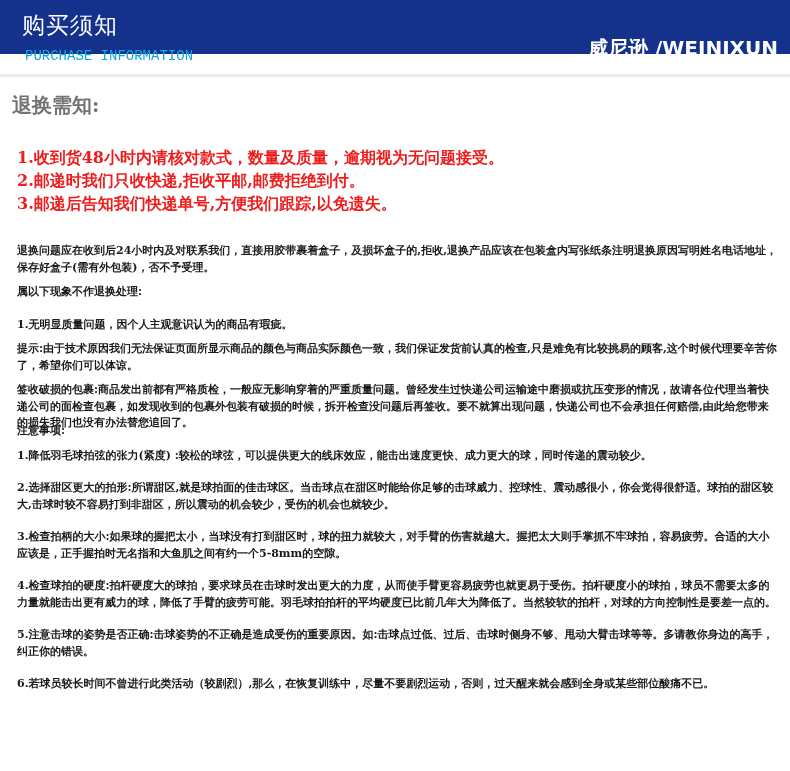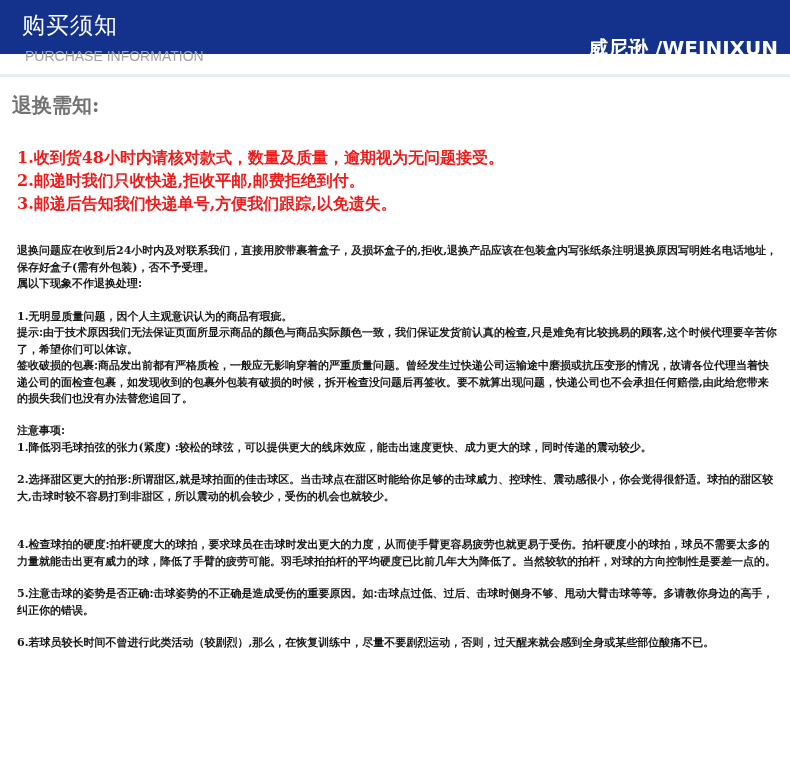--- a/index.html
+++ b/index.html
@@ -10,22 +10,22 @@
       position: absolute; left: 0; top: 0; width: 790px; height: 54px;
       background: #14328c;
     }
     .header-title {
       position: absolute; left: 22px; top: 10px;
       font-family: "DejaVu Sans", "Liberation Sans", sans-serif;
       font-size: 23px; color: #ffffff; letter-spacing: 1px; line-height: 30px;
     }
     .header-subtitle {
       position: absolute; left: 25px; top: 47px;
-      font-family: Liberation Sans, sans-serif;
-      font-size: 14px; color: #a3a3a3; line-height: 18px;
+      font-family: Liberation Mono, monospace;
+      font-size: 14px; color: #0ea5e9; line-height: 18px;
     }
     .header-brand {
       position: absolute; right: 12px; top: 38px;
       font-family: "DejaVu Sans", "Liberation Sans", sans-serif;
       font-size: 20px; font-weight: bold; color: #ffffff; line-height: 20px;
     }
     .header-underline {
       position: absolute; left: 0; top: 74px; width: 790px; height: 3px; background: #e8ecf3;
     }
 
@@ -35,21 +35,21 @@
     }
     .red-list { position: absolute; left: 17px; top: 146px; }
     .red-item {
       font-size: 16px; font-weight: bold; color: #ee1c1c; line-height: 23px; white-space: nowrap;
     }
 
     .block { position: absolute; left: 17px; width: 760px; }
     .para {
       font-size: 11px; font-weight: bold; color: #1a1a1a; line-height: 16.5px;
     }
-    .para + .para { margin-top: 0; }
+    .para + .para { margin-top: 8px; }
     .gap { height: 16px; }
   </style>
 </head>
 <body>
 
 <div class="header">
   <div class="header-title">购买须知</div>
   <div class="header-subtitle">PURCHASE INFORMATION</div>
   <div class="header-brand">威尼逊 /WEINIXUN</div>
 </div>
@@ -70,19 +70,20 @@
   <div class="para">提示:由于技术原因我们无法保证页面所显示商品的颜色与商品实际颜色一致，我们保证发货前认真的检查,只是难免有比较挑易的顾客,这个时候代理要辛苦你了，希望你们可以体谅。</div>
   <div class="para">签收破损的包裹:商品发出前都有严格质检，一般应无影响穿着的严重质量问题。曾经发生过快递公司运输途中磨损或抗压变形的情况，故请各位代理当着快递公司的面检查包裹，如发现收到的包裹外包装有破损的时候，拆开检查没问题后再签收。要不就算出现问题，快递公司也不会承担任何赔偿,由此给您带来的损失我们也没有办法替您追回了。</div>
 </div>
 
 <div class="block" style="top:423px;">
   <div class="para">注意事项:</div>
   <div class="para">1.降低羽毛球拍弦的张力(紧度) :较松的球弦，可以提供更大的线床效应，能击出速度更快、成力更大的球，同时传递的震动较少。</div>
   <div class="gap"></div>
   <div class="para">2.选择甜区更大的拍形:所谓甜区,就是球拍面的佳击球区。当击球点在甜区时能给你足够的击球威力、控球性、震动感很小，你会觉得很舒适。球拍的甜区较大,击球时较不容易打到非甜区，所以震动的机会较少，受伤的机会也就较少。</div>
   <div class="gap"></div>
+  <div class="para">3.检查拍柄的大小:如果球的握把太小，当球没有打到甜区时，球的扭力就较大，对手臂的伤害就越大。握把太大则手掌抓不牢球拍，容易疲劳。合适的大小应该是，正手握拍时无名指和大鱼肌之间有约一个5-8mm的空隙。</div>
   <div class="gap"></div>
   <div class="para">4.检查球拍的硬度:拍杆硬度大的球拍，要求球员在击球时发出更大的力度，从而使手臂更容易疲劳也就更易于受伤。拍杆硬度小的球拍，球员不需要太多的力量就能击出更有威力的球，降低了手臂的疲劳可能。羽毛球拍拍杆的平均硬度已比前几年大为降低了。当然较软的拍杆，对球的方向控制性是要差一点的。</div>
   <div class="gap"></div>
   <div class="para">5.注意击球的姿势是否正确:击球姿势的不正确是造成受伤的重要原因。如:击球点过低、过后、击球时侧身不够、甩动大臂击球等等。多请教你身边的高手，纠正你的错误。</div>
   <div class="gap"></div>
   <div class="para">6.若球员较长时间不曾进行此类活动（较剧烈）,那么，在恢复训练中，尽量不要剧烈运动，否则，过天醒来就会感到全身或某些部位酸痛不已。</div>
 </div>
 
 </body></html>

